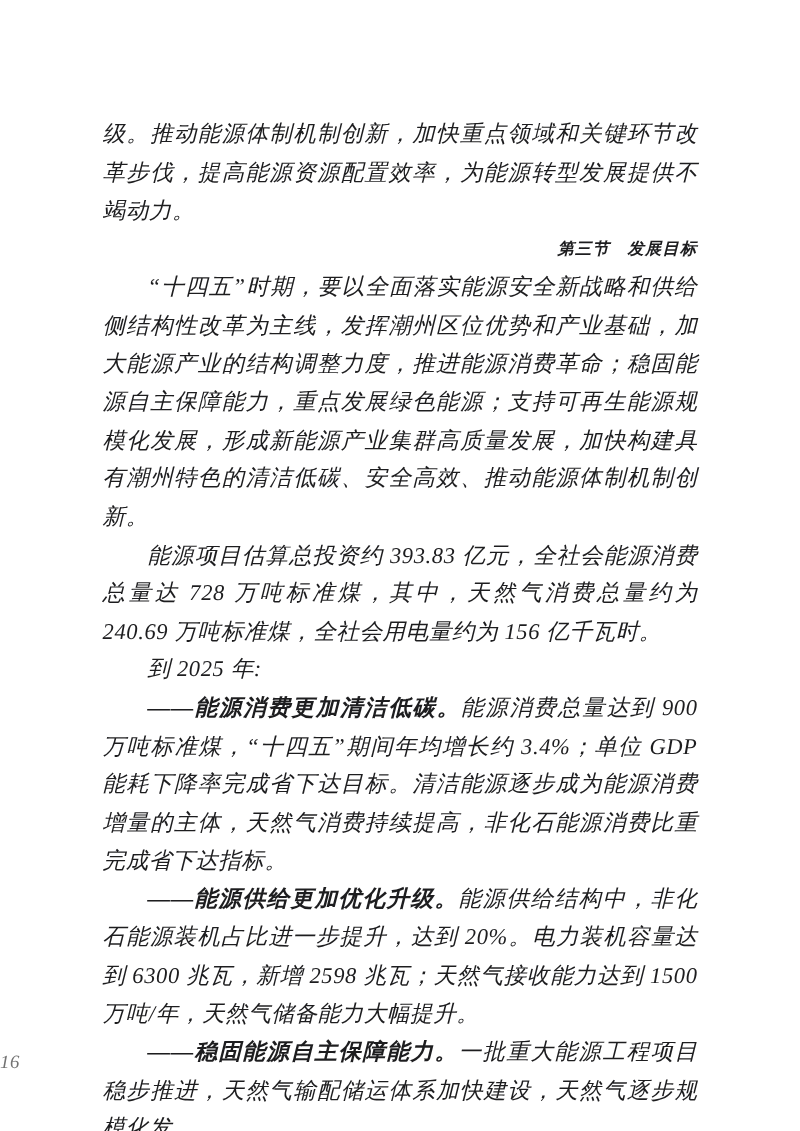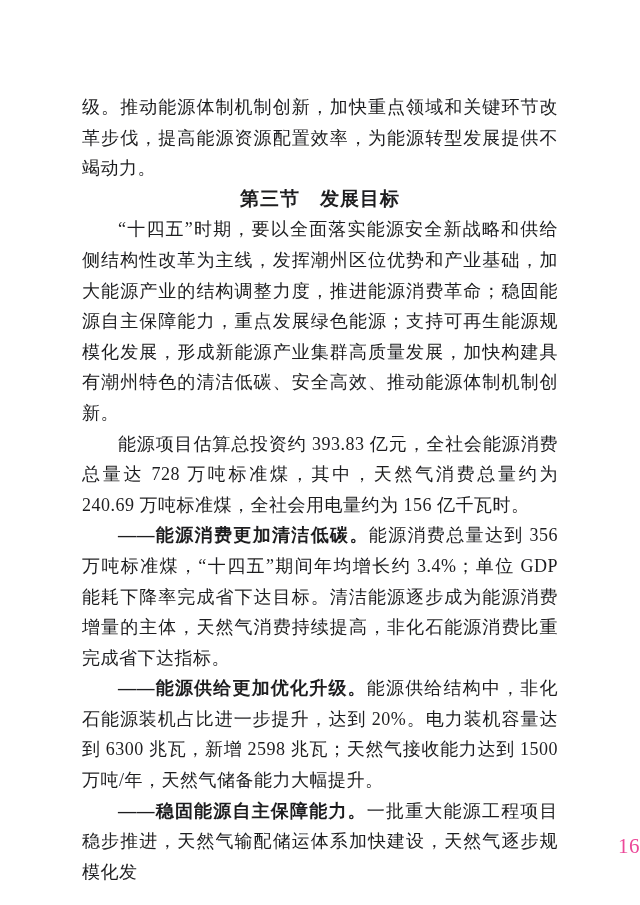--- a/index.html
+++ b/index.html
@@ -8,20 +8,21 @@
     background: #ffffff;
   }
   .sheet {
     position: relative;
     width: 640px;
     height: 905px;
     background: #ffffff;
     overflow: hidden;
     font-family: "Liberation Serif", "DejaVu Serif", serif;
     color: #1d1d1f;
+    font-style: italic;
   }
   .textblock {
     position: absolute;
     top: 92px;
     left: 82px;
     width: 476px;
     font-size: 18px;
     line-height: 30.6px;
     text-align: justify;
     text-justify: inter-character;
@@ -31,57 +32,58 @@
     margin: 0;
     padding: 0;
     text-indent: 2em;
   }
   .textblock p.no-indent {
     text-indent: 0;
   }
   .heading {
     margin: 0;
     padding: 0;
-    text-align: center;
-    font-size: 19px;
+    text-align: right;
+    font-size: 13px;
     font-weight: 700;
     line-height: 30.6px;
     letter-spacing: 1px;
   }
   .goal-lead {
     font-weight: 700;
   }
   .page-number {
     position: absolute;
     bottom: 46px;
     left: 0;
     width: 100%;
-    text-align: right;
-    font-size: 21px;
-    color: #ec4899;
+    text-align: left;
+    font-size: 15px;
+    color: #737373;
     letter-spacing: 0.5px;
   }
 </style>
 </head>
 <body>
 
 <div class="sheet">
 
   <div class="textblock">
 
     <p class="no-indent">级。推动能源体制机制创新，加快重点领域和关键环节改革步伐，提高能源资源配置效率，为能源转型发展提供不竭动力。</p>
 
     <h2 class="heading">第三节　发展目标</h2>
 
     <p>“十四五”时期，要以全面落实能源安全新战略和供给侧结构性改革为主线，发挥潮州区位优势和产业基础，加大能源产业的结构调整力度，推进能源消费革命；稳固能源自主保障能力，重点发展绿色能源；支持可再生能源规模化发展，形成新能源产业集群高质量发展，加快构建具有潮州特色的清洁低碳、安全高效、推动能源体制机制创新。</p>
 
     <p>能源项目估算总投资约 393.83 亿元，全社会能源消费总量达 728 万吨标准煤，其中，天然气消费总量约为 240.69 万吨标准煤，全社会用电量约为 156 亿千瓦时。</p>
 
+    <p>到 2025 年:</p>
 
-    <p><span class="goal-lead">——能源消费更加清洁低碳。</span><span>能源消费总量达到 356 万吨标准煤，“十四五”期间年均增长约 3.4%；单位 GDP 能耗下降率完成省下达目标。清洁能源逐步成为能源消费增量的主体，天然气消费持续提高，非化石能源消费比重完成省下达指标。</span></p>
+    <p><span class="goal-lead">——能源消费更加清洁低碳。</span><span>能源消费总量达到 900 万吨标准煤，“十四五”期间年均增长约 3.4%；单位 GDP 能耗下降率完成省下达目标。清洁能源逐步成为能源消费增量的主体，天然气消费持续提高，非化石能源消费比重完成省下达指标。</span></p>
 
     <p><span class="goal-lead">——能源供给更加优化升级。</span><span>能源供给结构中，非化石能源装机占比进一步提升，达到 20%。电力装机容量达到 6300 兆瓦，新增 2598 兆瓦；天然气接收能力达到 1500 万吨/年，天然气储备能力大幅提升。</span></p>
 
     <p><span class="goal-lead">——稳固能源自主保障能力。</span><span>一批重大能源工程项目稳步推进，天然气输配储运体系加快建设，天然气逐步规模化发</span></p>
 
   </div>
 
   <div class="page-number">16</div>
 
 </div>

